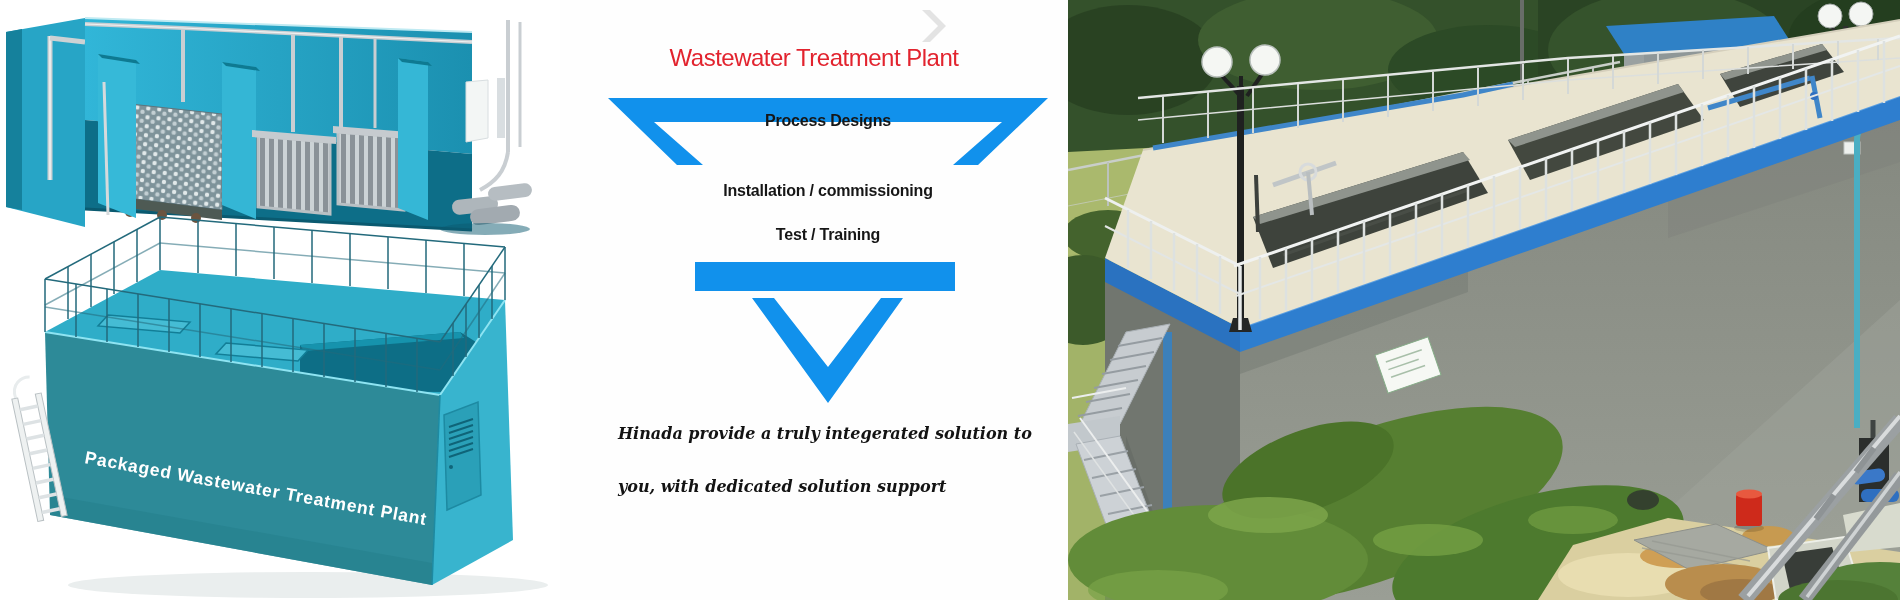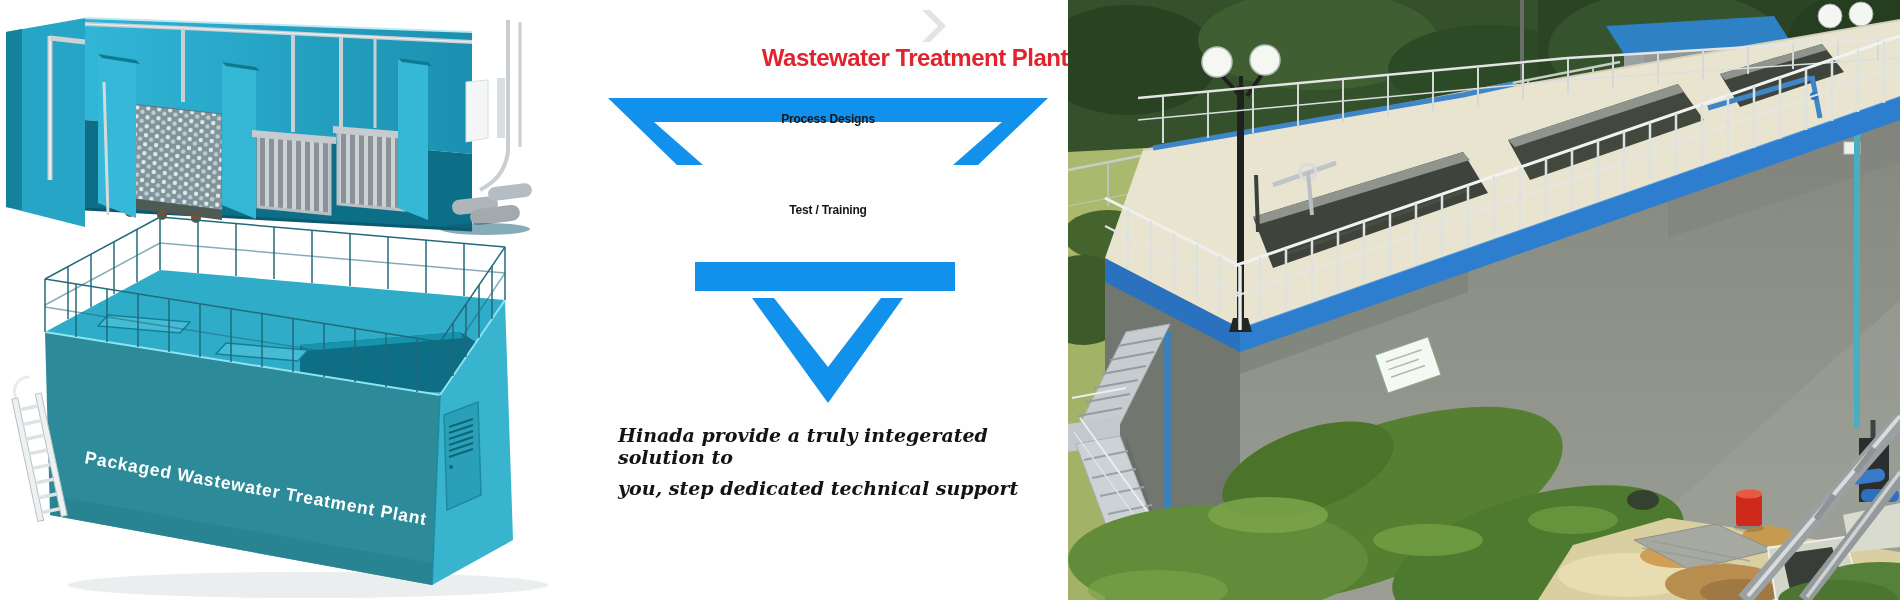--- a/index.html
+++ b/index.html
@@ -3,27 +3,27 @@
 <meta charset="utf-8">
 <style>
   html,body{margin:0;padding:0;background:#e8e8e8;}
   .banner{position:relative;width:1900px;height:600px;background:#ffffff;overflow:hidden;
           font-family:"Liberation Sans",sans-serif;}
   .sec{position:absolute;top:0;height:600px;}
   .left-sec{left:0;width:560px;}
   .mid-sec{left:560px;width:508px;background:#fefefe;}
   .photo-sec{left:1068px;width:832px;}
   svg{position:absolute;display:block;}
-  .mid-title{position:absolute;top:44px;left:0;width:508px;text-align:right;
-             color:#e2232e;font-size:24px;font-weight:bold;letter-spacing:-0.5px;}
+  .mid-title{position:absolute;top:44px;left:0;width:508px;text-align:center;
+             color:#e2232e;font-size:24px;font-weight:normal;letter-spacing:-0.5px;}
   .svc{position:absolute;left:68px;width:400px;text-align:center;color:#161616;
-       font-size:12px;font-weight:700;letter-spacing:-0.2px;}
-  .svc1{top:112px}.svc2{top:147px}.svc3{top:182px}.svc4{top:203px}
+       font-size:16px;font-weight:700;letter-spacing:-0.2px;}
+  .svc1{top:112px}.svc2{top:147px}.svc3{top:182px}.svc4{top:226px}
   .tagline{position:absolute;left:58px;width:450px;color:#131313;
-           font-family:"DejaVu Serif",serif;font-style:italic;font-weight:700;font-size:19px;}
+           font-family:"DejaVu Serif",serif;font-style:italic;font-weight:700;font-size:16px;}
   .tg1{top:424px}.tg2{top:477px}.tg3{top:529px}
 </style>
 </head>
 <body>
 
 <div class="banner">
 
   <div class="sec left-sec">
 
     <svg style="left:0;top:2px" width="560" height="236" viewBox="0 0 560 236">
@@ -158,24 +158,25 @@
     <div class="mid-title">Wastewater Treatment Plant</div>
 
     <svg style="left:0;top:0" width="508" height="600" viewBox="0 0 508 600">
       <polygon points="362,10 370,10 386,26 370,42 362,42 378,26" fill="#e3e3e3"></polygon>
       <polygon points="48,98 488,98 418,165 393,165 442,122 94,122 143,165 117,165" fill="#1191ec"></polygon>
       <rect x="135" y="262" width="260" height="29" fill="#1191ec"></rect>
       <path fill="#1191ec" fill-rule="evenodd" d="M192,298 L343,298 L268,403 Z M214,298 L321,298 L268,367 Z"></path>
     </svg>
 
     <div class="svc svc1">Process Designs</div>
+    <div class="svc svc3">Installation / commissioning</div>
     <div class="svc svc4">Test / Training</div>
 
     <div class="tagline tg1">Hinada provide a truly integerated solution to</div>
-    <div class="tagline tg2">you, step dedicated technical support</div>
+    <div class="tagline tg2">you, with dedicated solution support</div>
   </div>
 
   <div class="sec photo-sec">
     <svg style="left:0;top:0" width="832" height="600" viewBox="0 0 832 600">
       <defs>
         <linearGradient id="wallGrad" x1="0" y1="0" x2="0" y2="1">
           <stop offset="0" stop-color="#84887f"></stop>
             <stop offset="1" stop-color="#9a9e95"></stop>
         </linearGradient>
       </defs>

